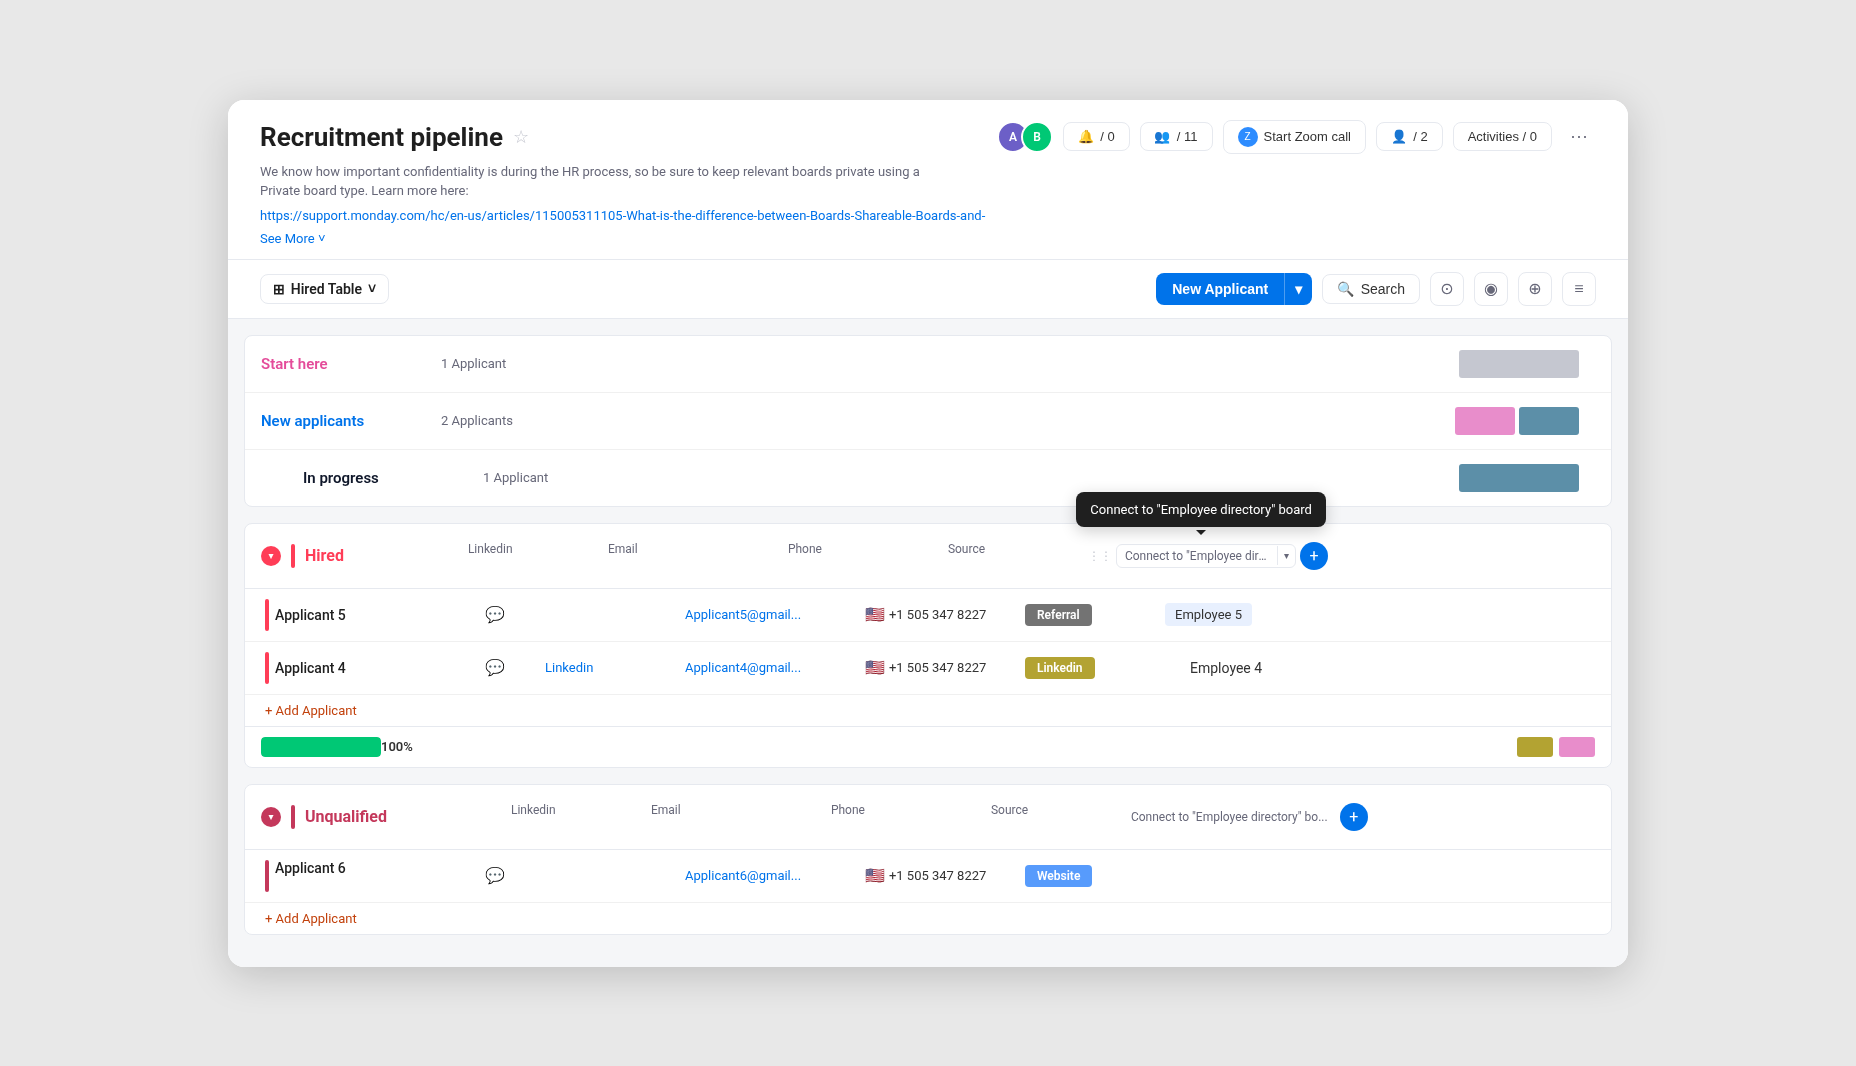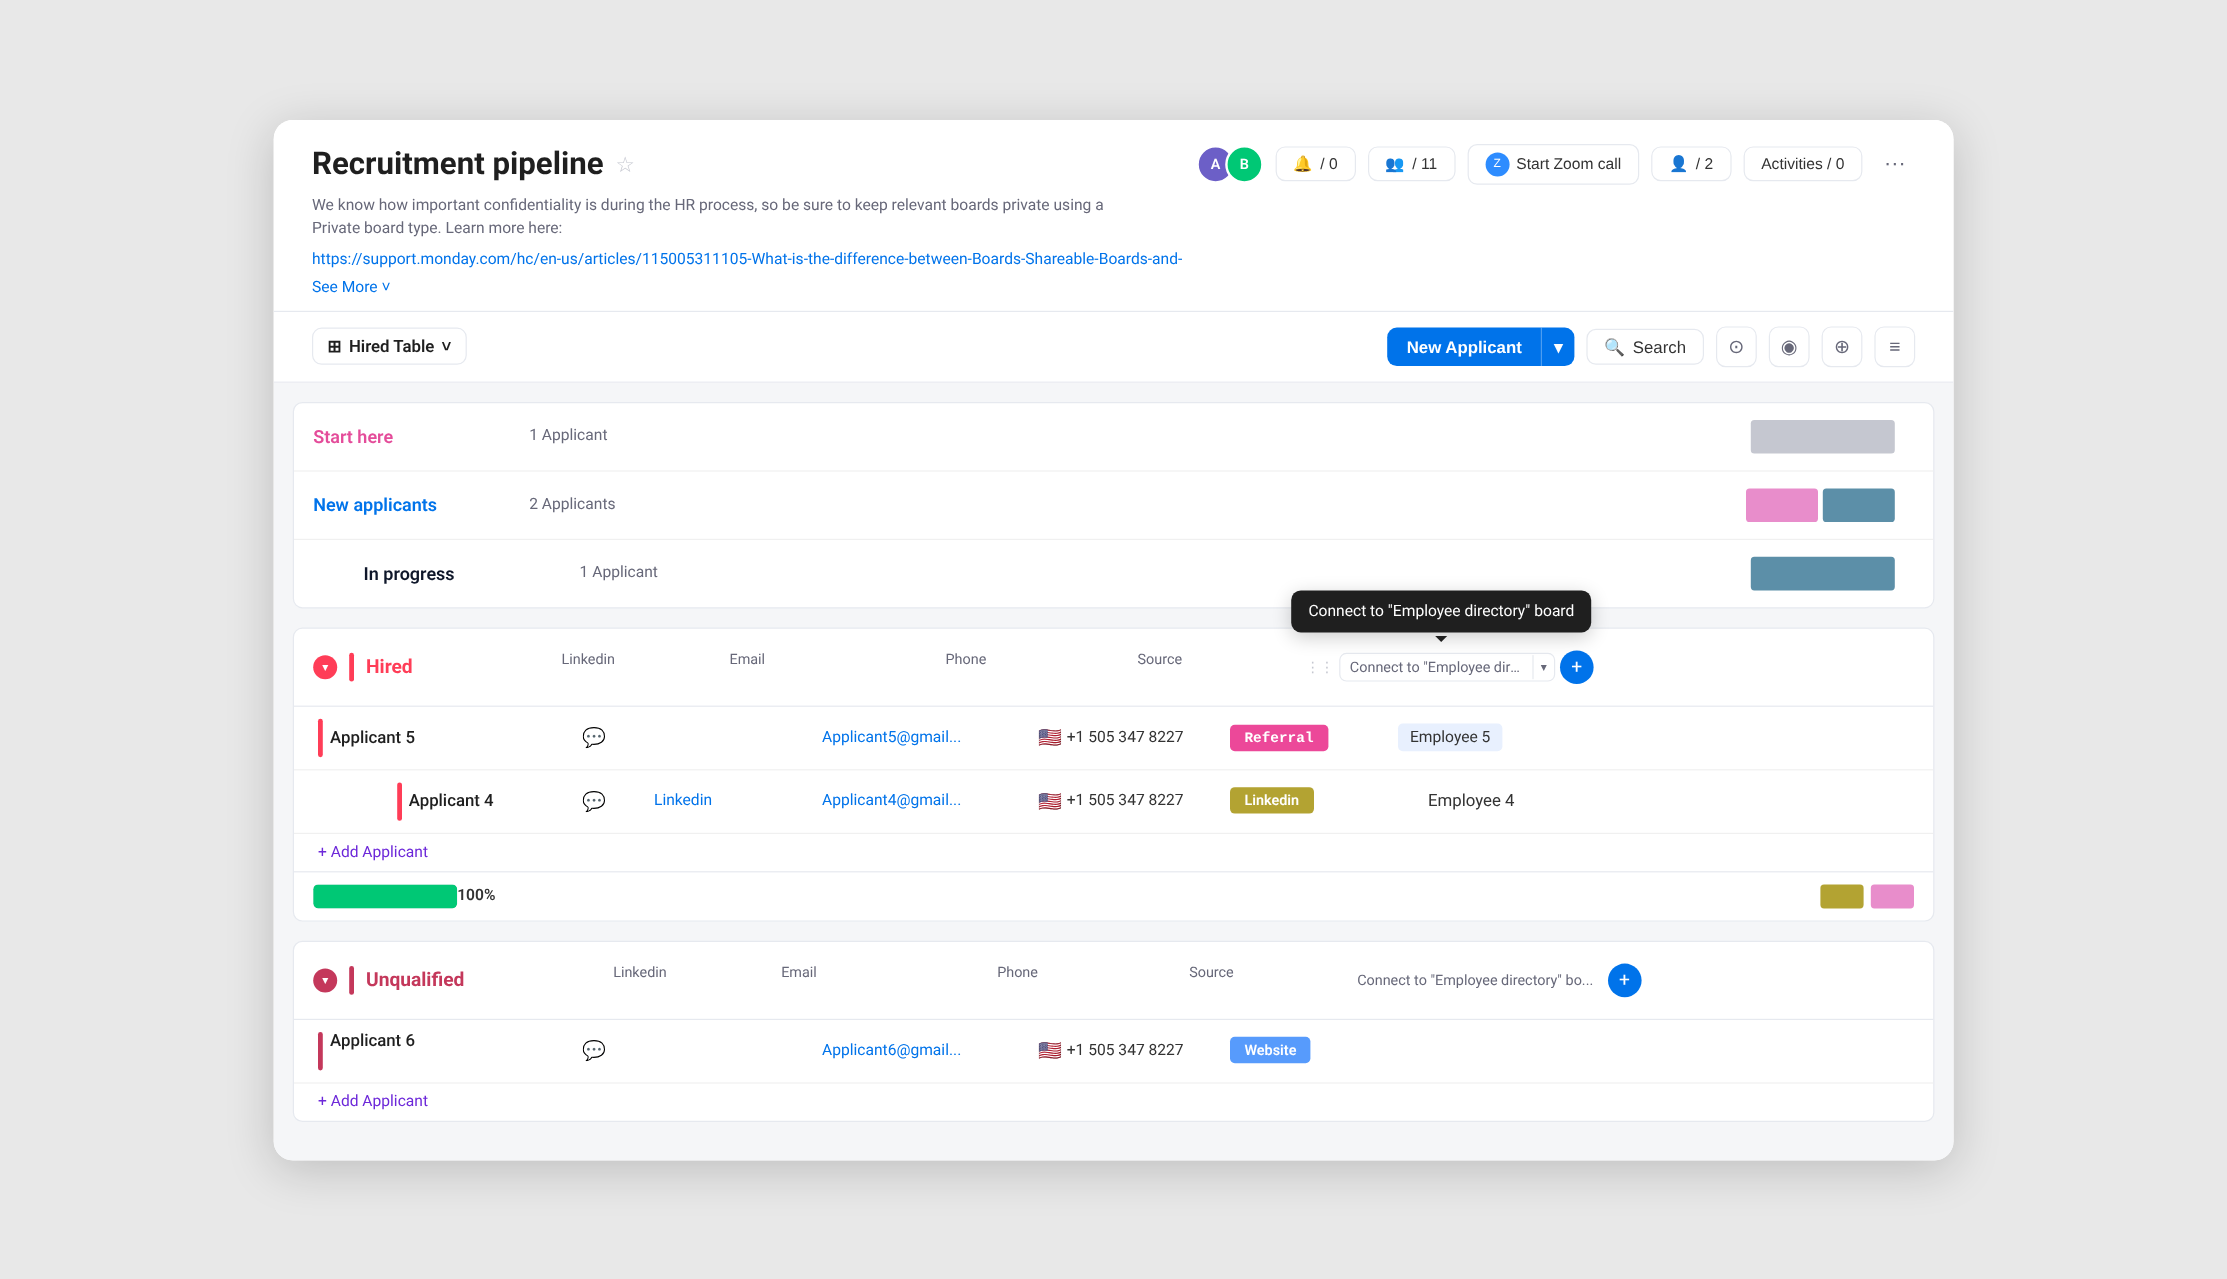--- a/index.html
+++ b/index.html
@@ -316,41 +316,41 @@
     }
     .flag { font-size: 16px; }
     .source-badge {
       padding: 4px 12px;
       border-radius: 4px;
       font-size: 12px;
       font-weight: 600;
       color: #fff;
       text-align: center;
     }
-    .source-badge.referral { background: #ec4899; font-family: Liberation Mono, monospace; }
+    .source-badge.referral { background: #737373; }
     .source-badge.linkedin { background: #b3a332; }
     .source-badge.website { background: #579bfc; }
     .employee-cell {
       font-size: 14px;
       color: #333;
       padding: 4px 8px;
       margin-left: 17px;
     }
     .employee-cell-light {
       background: #e8f0fe;
       border-radius: 4px;
       padding: 4px 10px;
       font-size: 13px;
       color: #333;
     }
     .add-applicant-row {
       display: flex;
       gap: 6px;
       padding: 8px 20px;
-      color: #6d28d9;
+      color: #c2410c;
       font-size: 13px;
       cursor: pointer;
     }
     
     .progress-footer {
       display: flex;
       align-items: center;
       padding: 10px 16px;
       border-top: 1px solid #e6e9ef;
     }
@@ -625,21 +625,21 @@
           <span class="source-badge referral">Referral</span>
         </div>
         <div class="data-cell">
           <span class="employee-cell-light">Employee 5</span>
         </div>
         <div class="data-cell"></div>
       </div>
 
       <div class="data-row">
         <div class="data-cell">
-          <div style="display:flex; align-items:center; gap:6px;justify-content:center;">
+          <div style="display:flex; align-items:center; gap:6px;">
             <div style="width:4px; height:32px; background:#ff3d57; border-radius:2px; flex-shrink:0;"></div>
             <span class="applicant-name">Applicant 4</span>
           </div>
         </div>
         <div class="data-cell">
           <span class="comment-icon">💬</span>
         </div>
         <div class="data-cell">
           <a class="linkedin-link" href="#">Linkedin</a>
         </div>

